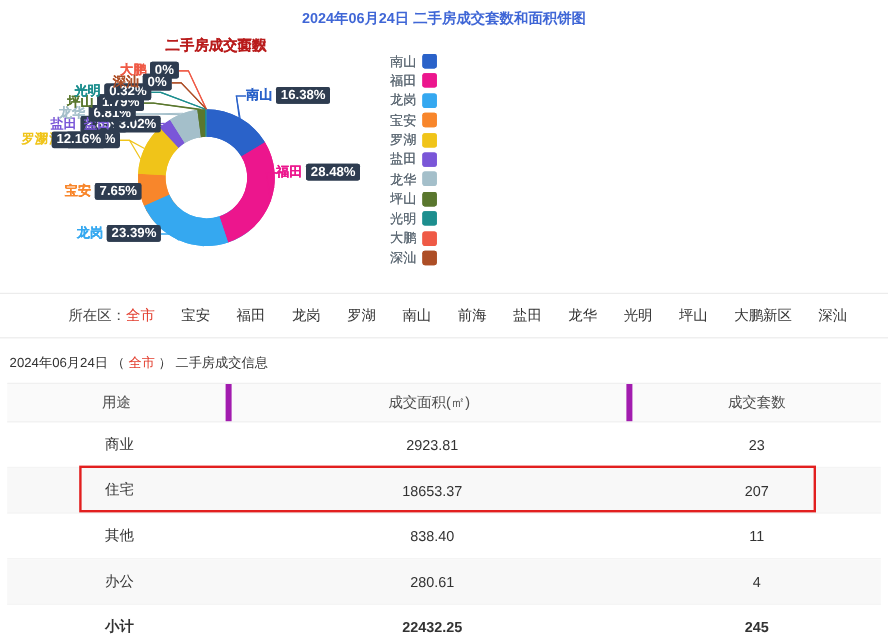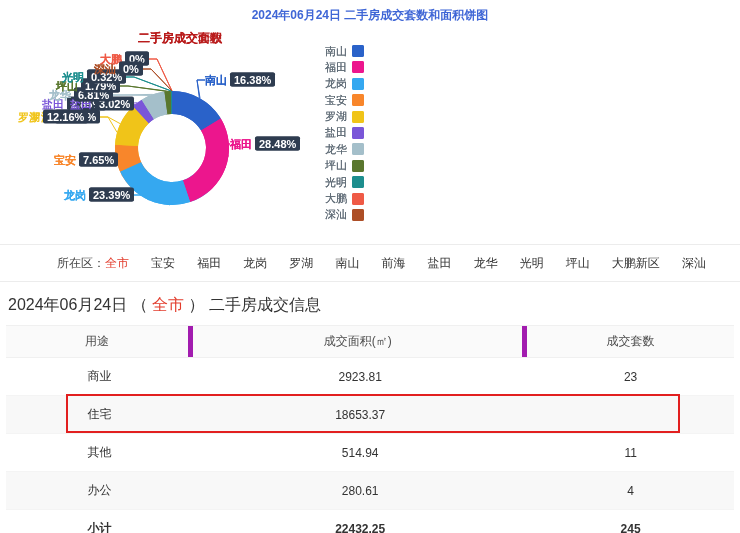--- a/index.html
+++ b/index.html
@@ -15,21 +15,21 @@
   .pie-label .val{background:#2e3c50;color:#fff;font-weight:bold;padding:1px 4px;border-radius:2px;}
   .legend{position:absolute;right:6px;top:19px;display:flex;flex-direction:column;align-items:flex-end;}
   .legend-item{display:flex;align-items:center;height:12px;margin-bottom:4.4px;cursor:pointer;}
   .legend-item .txt{font-size:11px;color:#5f6b76;margin-right:5px;}
   .legend-item .sq{width:12px;height:12px;border-radius:2px;flex:0 0 12px;}
   .filter-bar{height:38px;border-top:1px solid #ececec;border-bottom:1px solid #ececec;display:flex;align-items:center;padding:0 34px 0 57px;box-sizing:border-box;font-size:12px;color:#333;}
   .filter-label{color:#444;margin-right:0;flex:0 0 auto;}
   .filter-options{flex:1;display:flex;justify-content:space-between;align-items:center;}
   .filter-option{cursor:pointer;color:#333;}
   .filter-option.active{color:#e23c2c;}
-  .section-title{margin:13px 0 9px 8px;font-size:16px;color:#333;}
+  .section-title{margin:13px 0 9px 8px;font-size:11px;color:#333;}
   .section-title .scope{color:#e23c2c;}
   .table{margin:0 6px;font-size:12px;color:#333;}
   .thead{display:flex;background:#fafafa;border-top:1px solid #f0f0f0;border-bottom:1px solid #f0f0f0;}
   .th{box-sizing:border-box;padding:7px 0;text-align:center;color:#4d4d4d;}
   .th:not(:last-child){border-right:5px solid #a21caf;}
   .tr{display:flex;height:37px;align-items:center;border-bottom:1px solid #f4f4f4;position:relative;}
   .tr.striped{background:#f8f8f8;}
   .tr.total{font-weight:bold;}
   .td{text-align:center;}
   .c1{width:25.7%;} .c2{width:45.9%;} .c3{width:28.4%;}
@@ -241,25 +241,26 @@
       <div class="th c3">成交套数</div>
     </div>
     <div class="tr">
       <div class="td c1">商业</div>
       <div class="td c2">2923.81</div>
       <div class="td c3">23</div>
     </div>
     <div class="tr striped">
       <div class="td c1">住宅</div>
       <div class="td c2">18653.37</div>
+      <div class="td c3">207</div>
       <div class="hl-box" style="border-color: rgb(226, 31, 31);"></div>
     </div>
     <div class="tr">
       <div class="td c1">其他</div>
-      <div class="td c2">514.94</div>
+      <div class="td c2">838.40</div>
       <div class="td c3">11</div>
     </div>
     <div class="tr striped">
       <div class="td c1">办公</div>
       <div class="td c2">280.61</div>
       <div class="td c3">4</div>
     </div>
     <div class="tr total">
       <div class="td c1">小计</div>
       <div class="td c2">22432.25</div>

